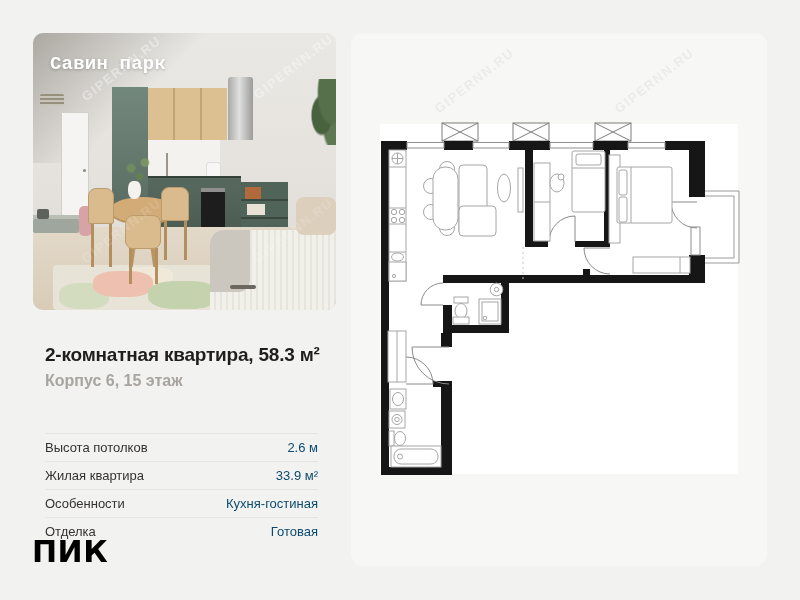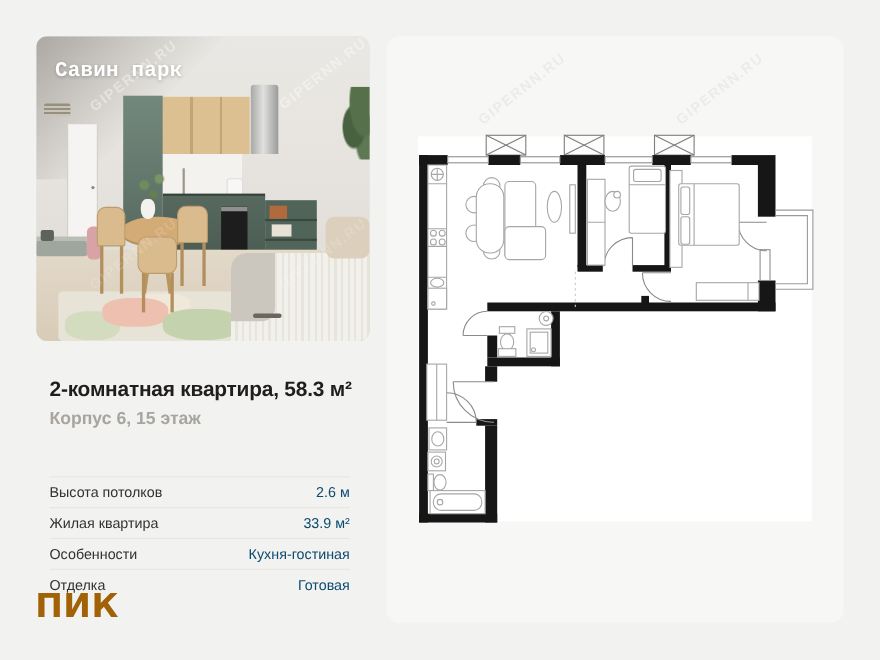--- a/index.html
+++ b/index.html
@@ -176,21 +176,21 @@
   <div class="drow">
     <span class="lab">Особенности</span>
     <span class="val">Кухня-гостиная</span>
   </div>
   <div class="drow">
     <span class="lab">Отделка</span>
     <span class="val">Готовая</span>
   </div>
 </div>
 
-<div class="pik-logo" style="color: #a16207;">ПИК</div>
+<div class="pik-logo" style="color: #000000;">ПИК</div>
 
 <div class="plan-card">
   <span class="wm wm-plan" style="left:75px;top:40px">GIPERNN.RU</span>
   <span class="wm wm-plan" style="left:255px;top:40px">GIPERNN.RU</span>
   <span class="wm wm-plan" style="left:75px;top:215px">GIPERNN.RU</span>
   <span class="wm wm-plan" style="left:255px;top:215px">GIPERNN.RU</span>
   <span class="wm wm-plan" style="left:75px;top:390px">GIPERNN.RU</span>
   <span class="wm wm-plan" style="left:255px;top:390px">GIPERNN.RU</span>
 
   <svg class="plan-svg" viewBox="378 121 364 358">

